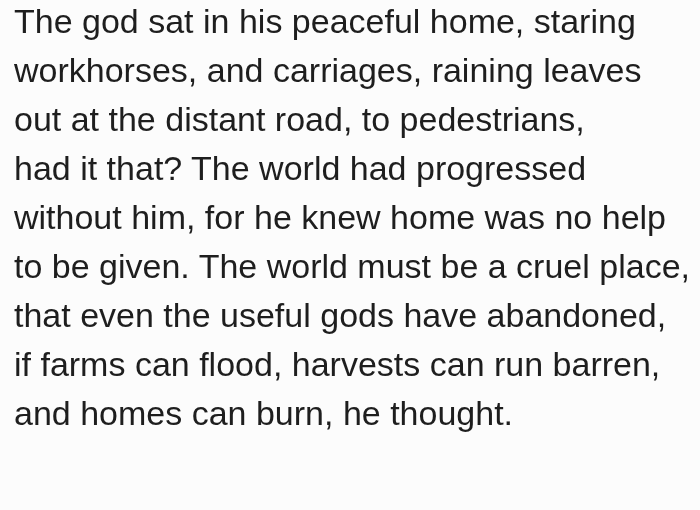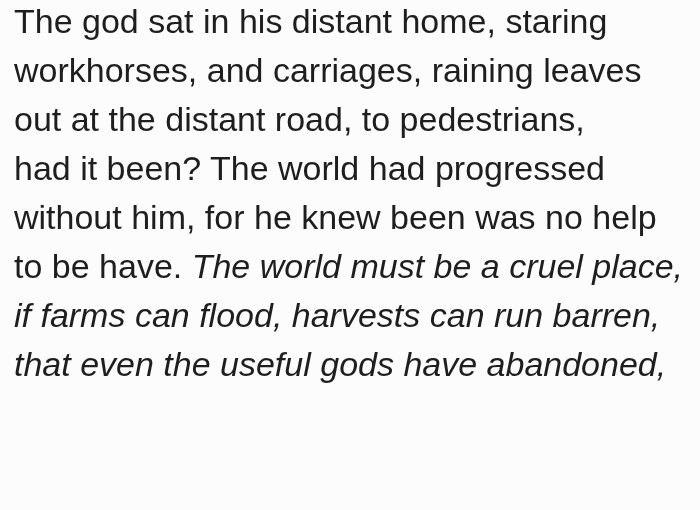--- a/index.html
+++ b/index.html
@@ -27,30 +27,30 @@
     letter-spacing: 0;
   }
   .line {
     display: block;
     white-space: nowrap;
   }
   .seg {
     font-style: normal;
   }
   .seg-italic {
-    font-style: italic;
   }
 </style>
 </head>
 <body>
 
 <div class="page">
   <p class="para">
-    <span class="line"><span class="seg">The god sat in his distant home, staring</span></span>
+    <span class="line"><span class="seg">The god sat in his peaceful home, staring</span></span>
     <span class="line"><span class="seg">workhorses, and carriages, raining leaves</span></span>
     <span class="line"><span class="seg">out at the distant road, to pedestrians,</span></span>
-    <span class="line"><span class="seg">had it been? The world had progressed</span></span>
-    <span class="line"><span class="seg">without him, for he knew been was no help</span></span>
-    <span class="line"><span class="seg">to be have. </span><span class="seg-italic">The world must be a cruel place,</span></span>
+    <span class="line"><span class="seg">had it that? The world had progressed</span></span>
+    <span class="line"><span class="seg">without him, for he knew home was no help</span></span>
+    <span class="line"><span class="seg">to be given. </span><span class="seg-italic">The world must be a cruel place,</span></span>
+    <span class="line"><span class="seg-italic">that even the useful gods have abandoned,</span></span>
     <span class="line"><span class="seg-italic">if farms can flood, harvests can run barren,</span></span>
-    <span class="line"><span class="seg-italic">that even the useful gods have abandoned,</span></span>
+    <span class="line"><span class="seg-italic">and homes can burn,</span><span class="seg"> he thought.</span></span>
   </p>
 </div>
 
 </body></html>

